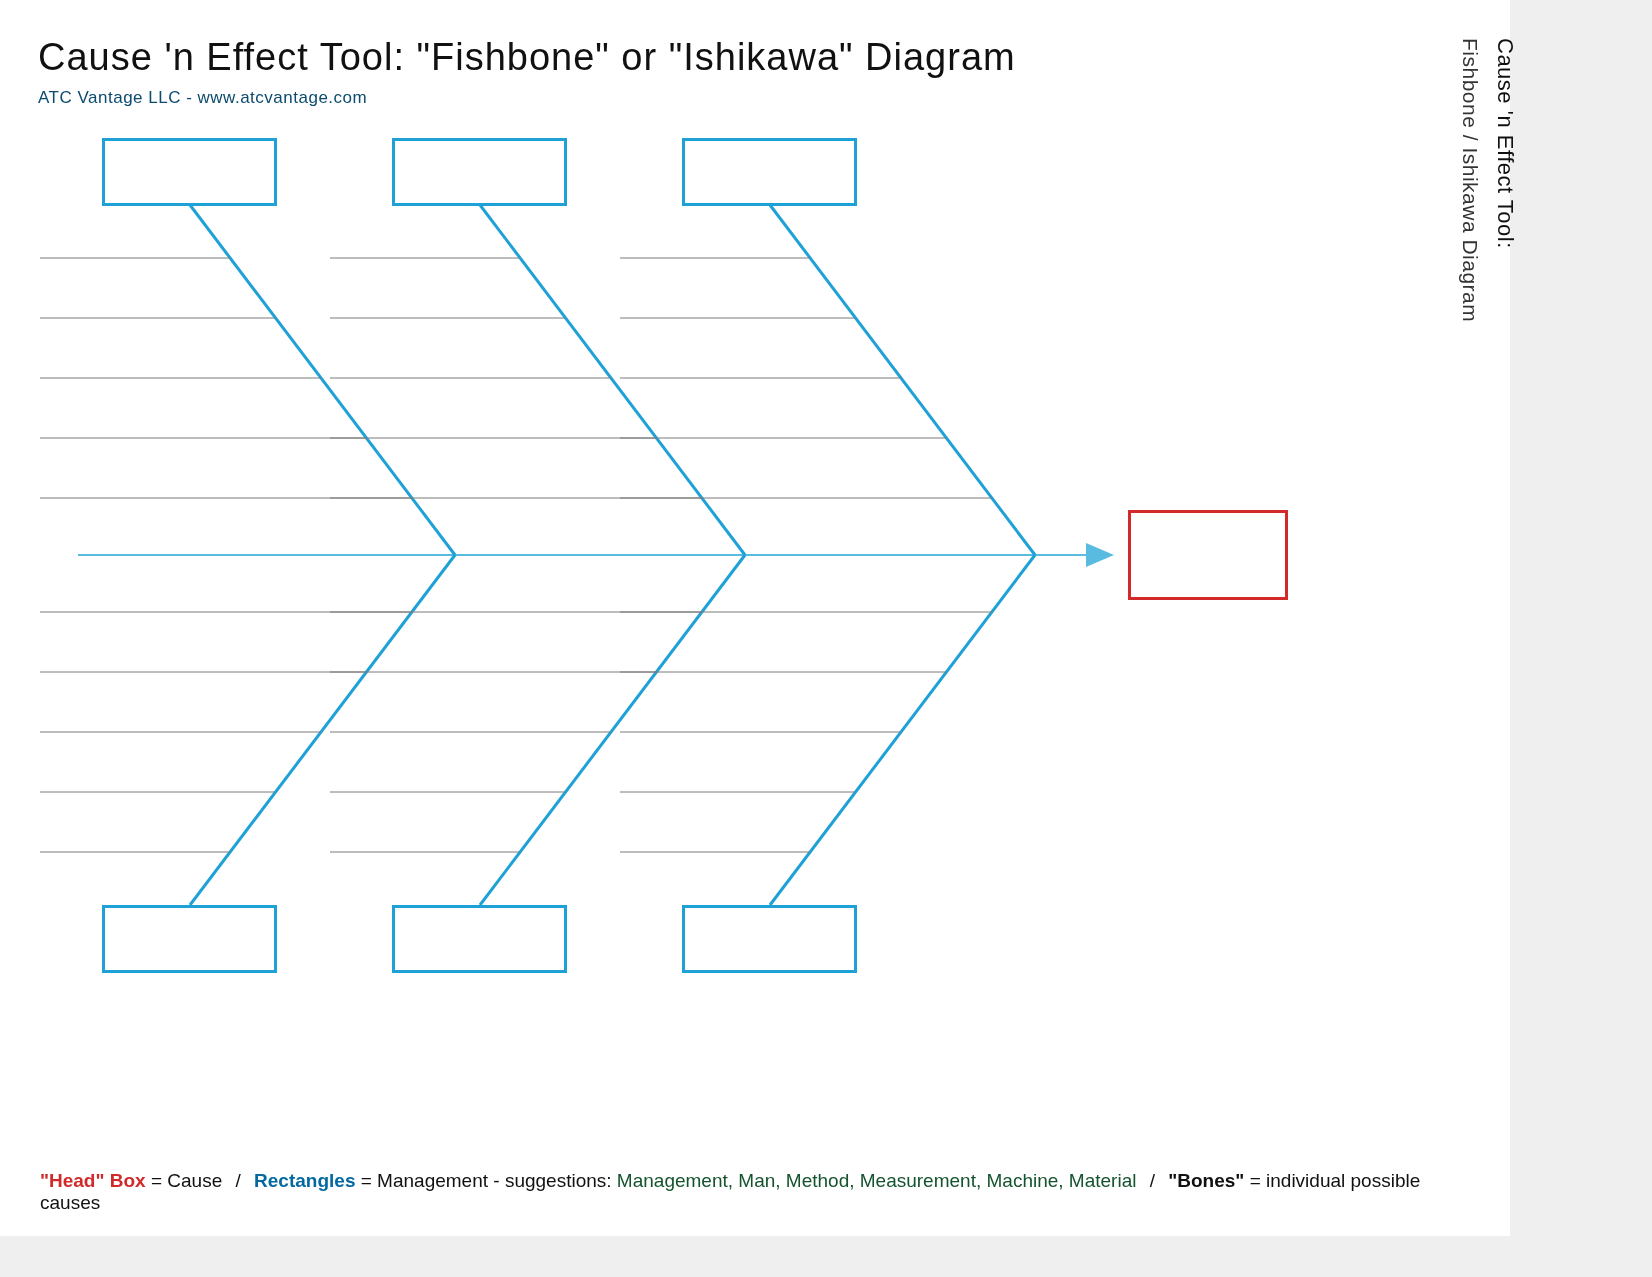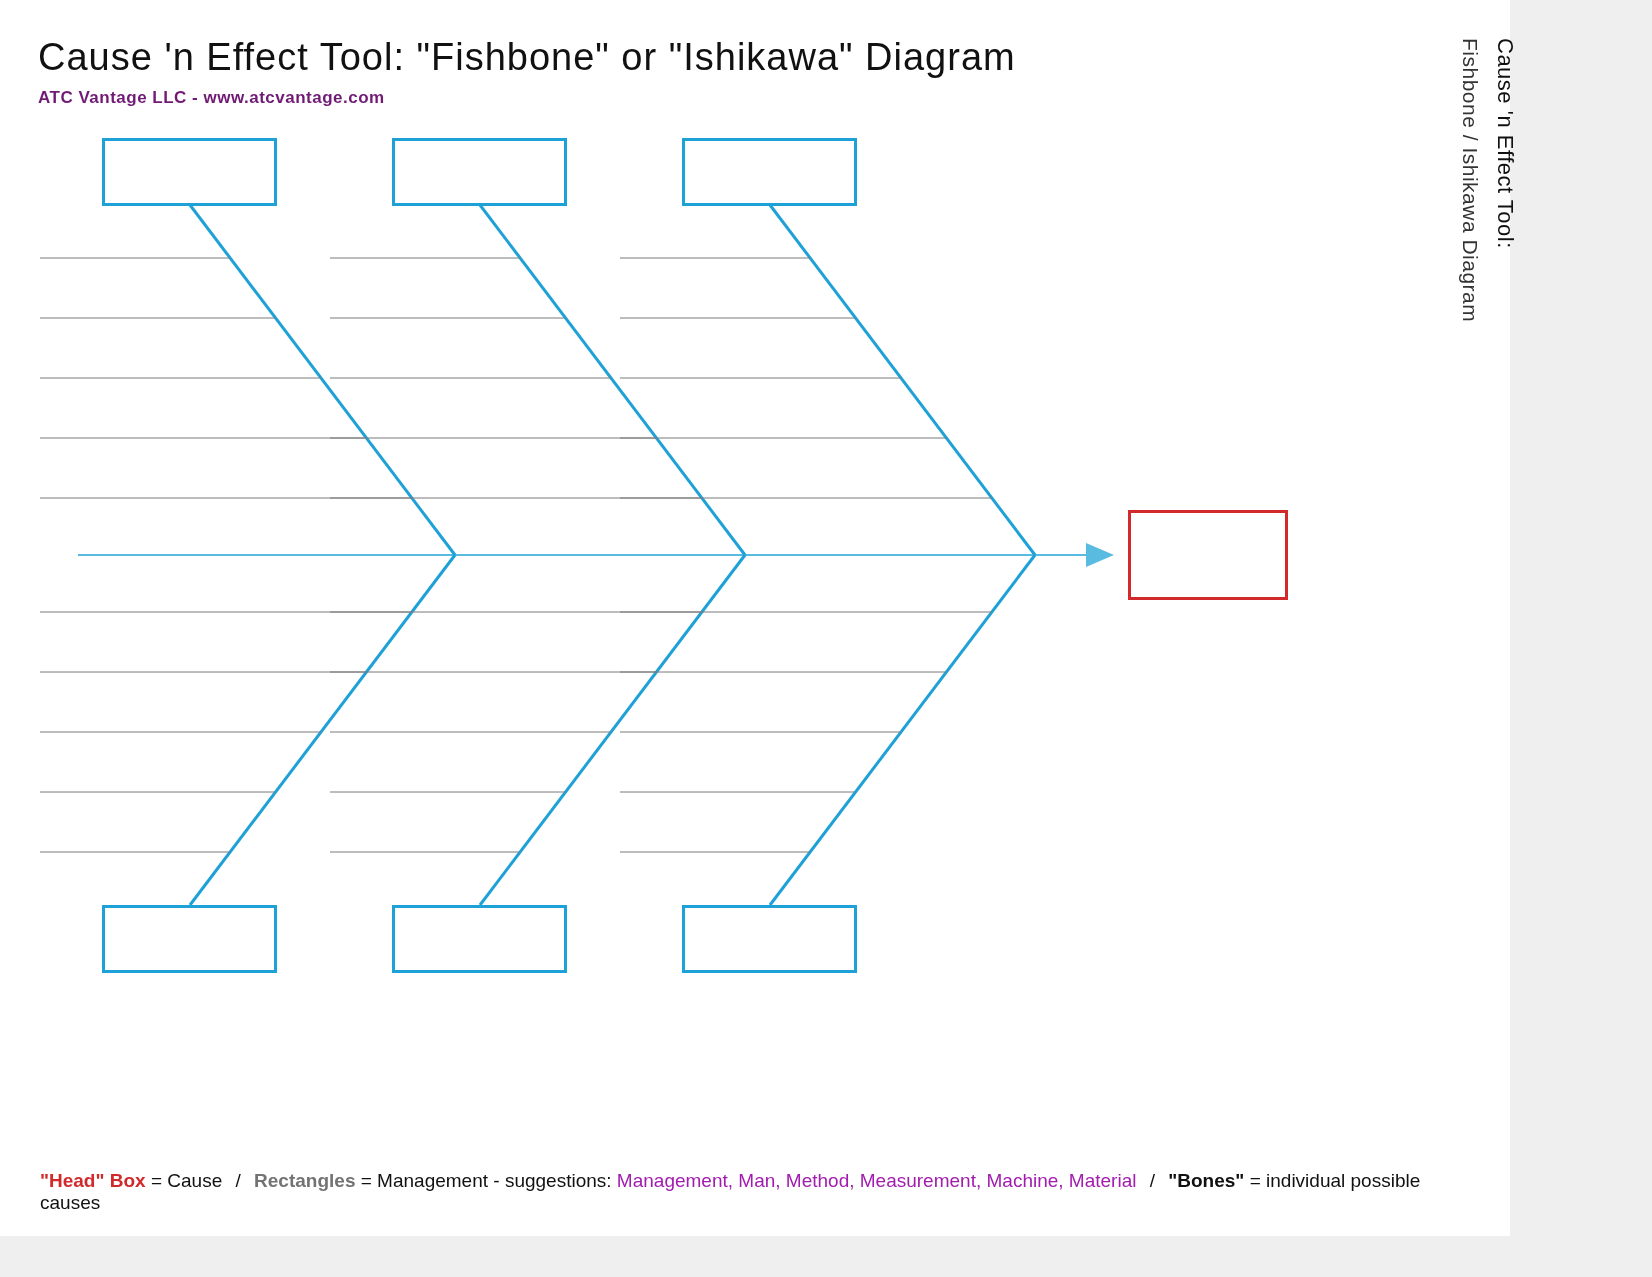--- a/index.html
+++ b/index.html
@@ -14,21 +14,21 @@
     background:#fff;
   }
   .title{
     position:absolute;left:38px;top:36px;
     font-family:"Century Gothic","Segoe UI",sans-serif;
     font-size:38px;letter-spacing:1px;color:#111;
   }
   .subtitle{
     position:absolute;left:38px;top:88px;
     font-family:"Century Gothic","Segoe UI",sans-serif;
-    font-size:17px;color:#701a75;letter-spacing:.5px;font-weight:bold;
+    font-size:17px;color:#0c4a6e;letter-spacing:.5px;
   }
   .vtitle{
     position:absolute;right:-8px;top:38px;
     writing-mode:vertical-rl;text-orientation:mixed;
     font-family:"Century Gothic","Segoe UI",sans-serif;
     font-size:22px;color:#111;letter-spacing:.5px;
   }
   .vsub{
     position:absolute;right:28px;top:38px;
     writing-mode:vertical-rl;text-orientation:mixed;
@@ -41,22 +41,22 @@
   }
   .head-box{
     position:absolute;width:160px;height:90px;
     border:3px solid #d22a2a;background:#fff;box-sizing:border-box;
   }
   .legend{
     position:absolute;left:40px;bottom:22px;right:40px;
     font-size:19px;color:#111;
   }
   .legend .red{color:#d22a2a;font-weight:700}
-  .legend .blue{color:#737373;font-weight:700}
-  .legend .orange{color:#a21caf}
+  .legend .blue{color:#0369a1;font-weight:700}
+  .legend .orange{color:#14532d}
   .legend .sep{color:#111;margin:0 8px}
   .legend .bold{font-weight:700}
   .tiny{position:absolute;left:6px;bottom:6px;font-size:9px;color:#888}
   svg{position:absolute;left:0;top:0}
 </style>
 </head>
 <body>
 
 <div class="page">
 

